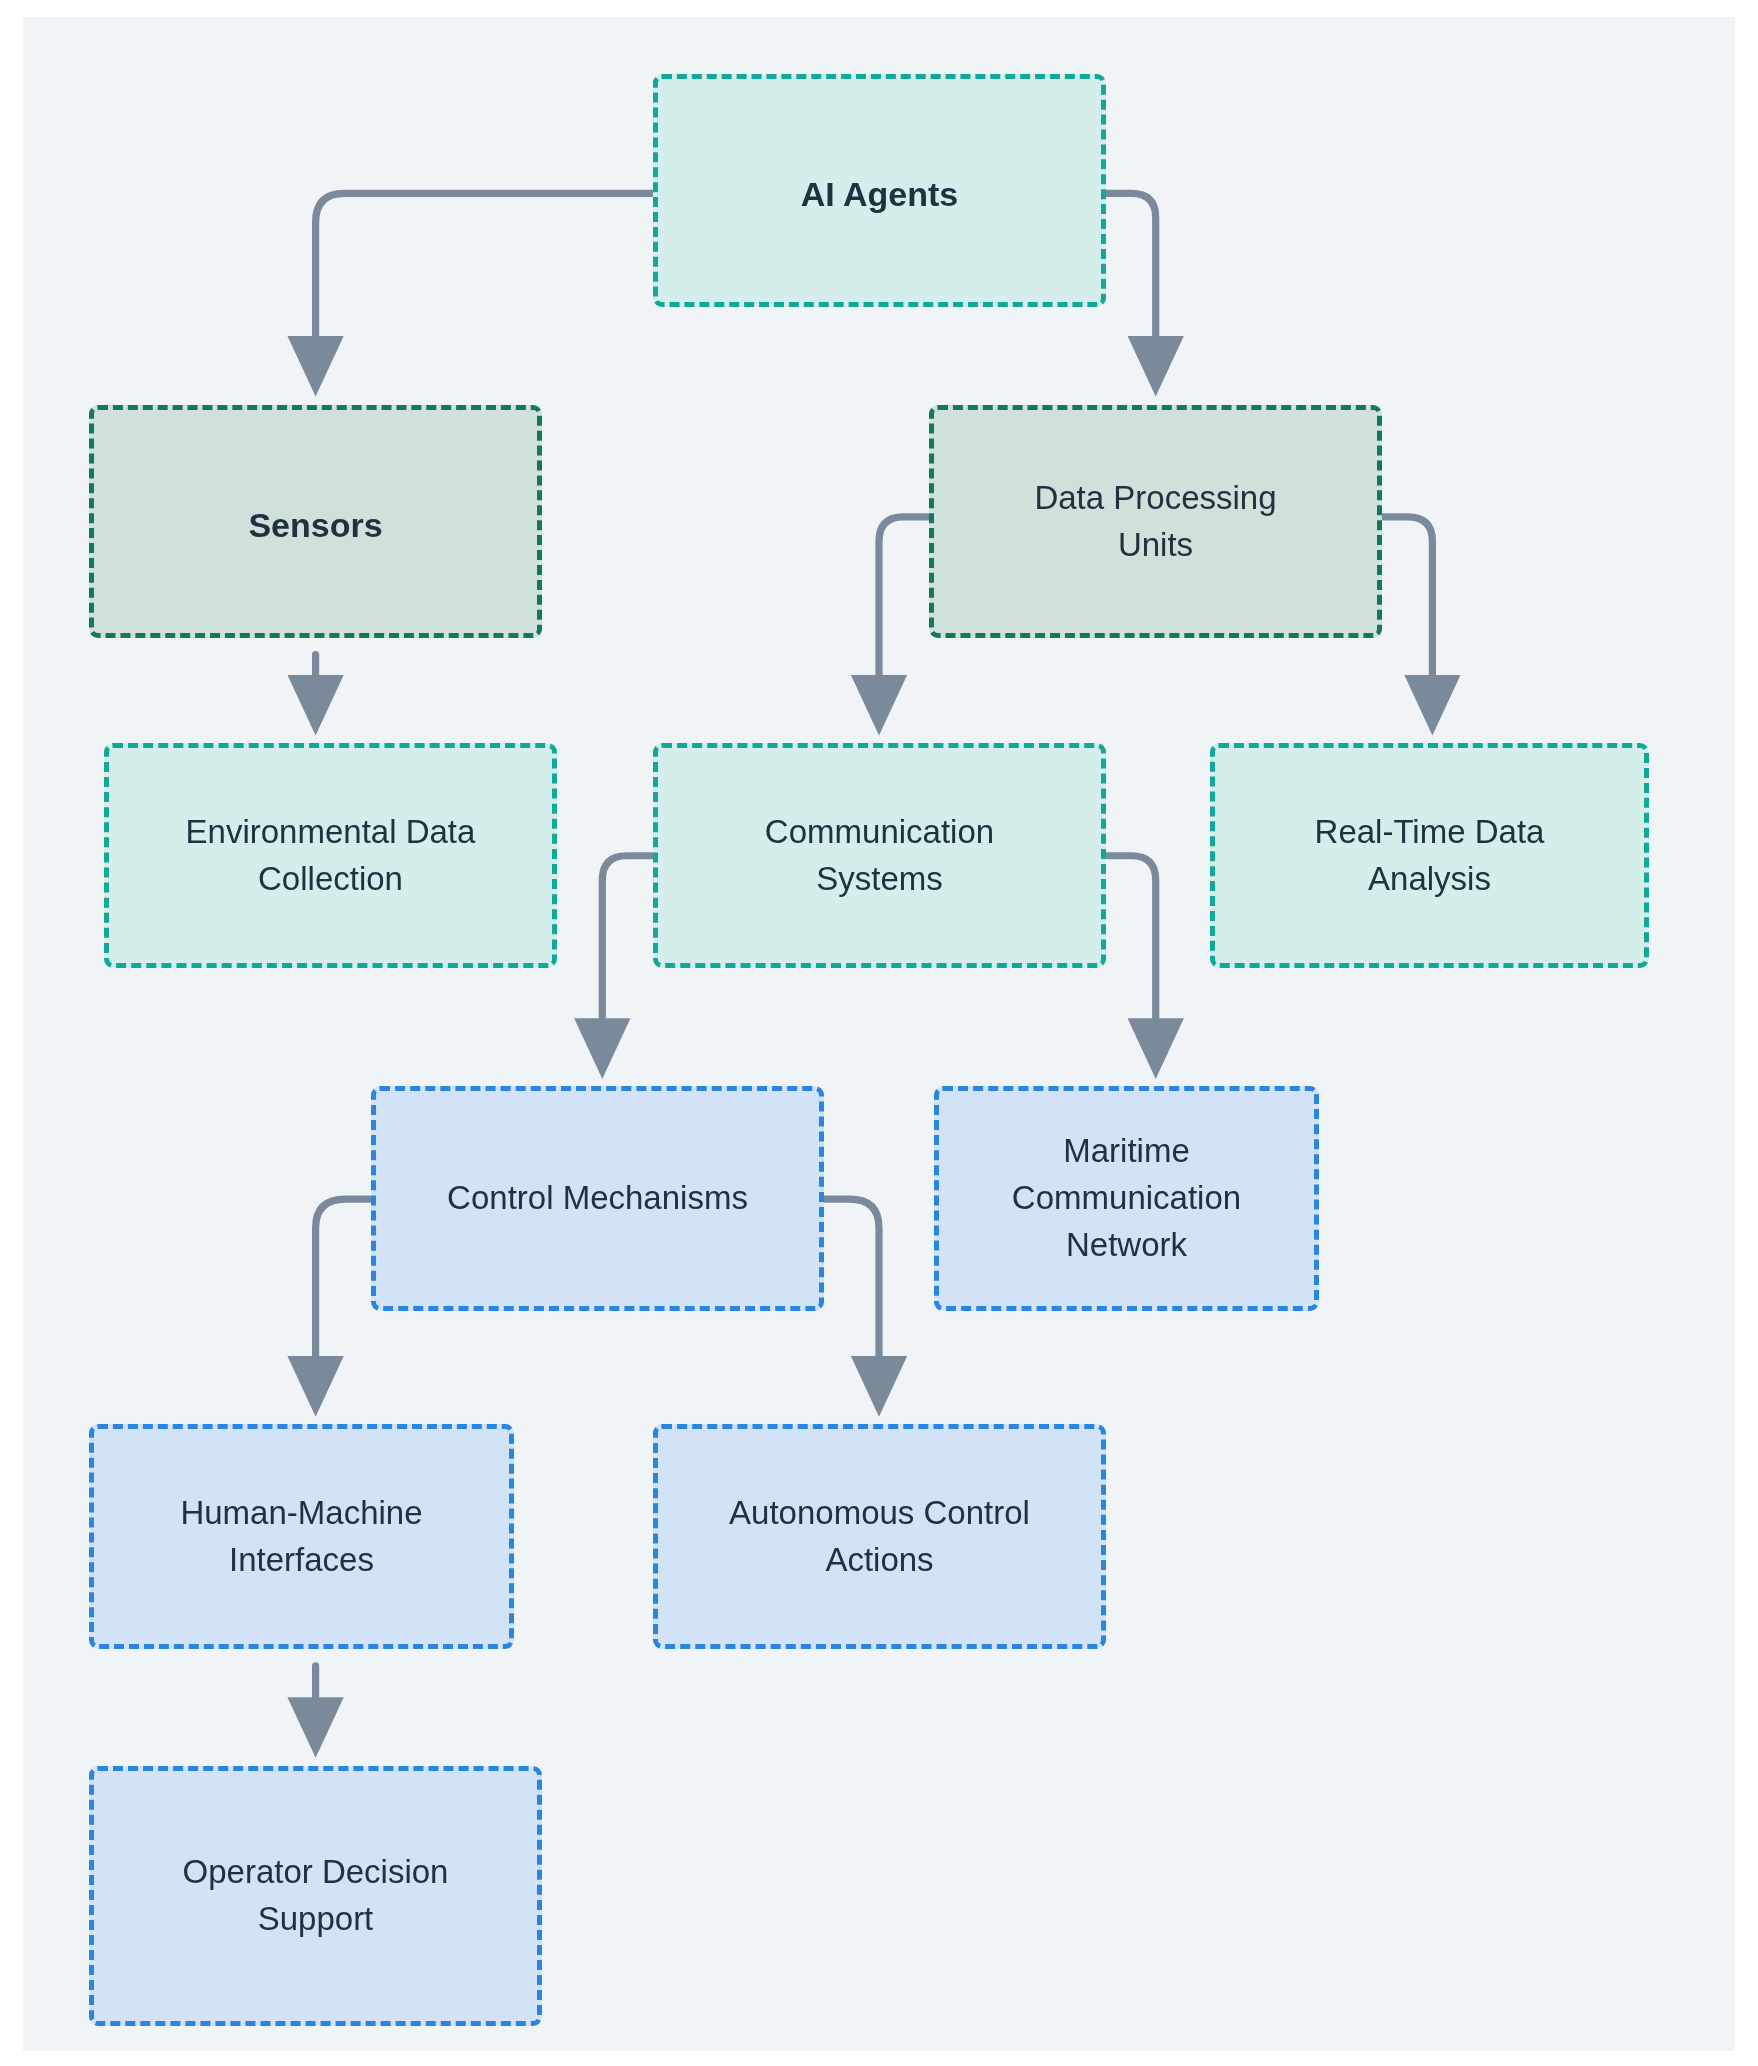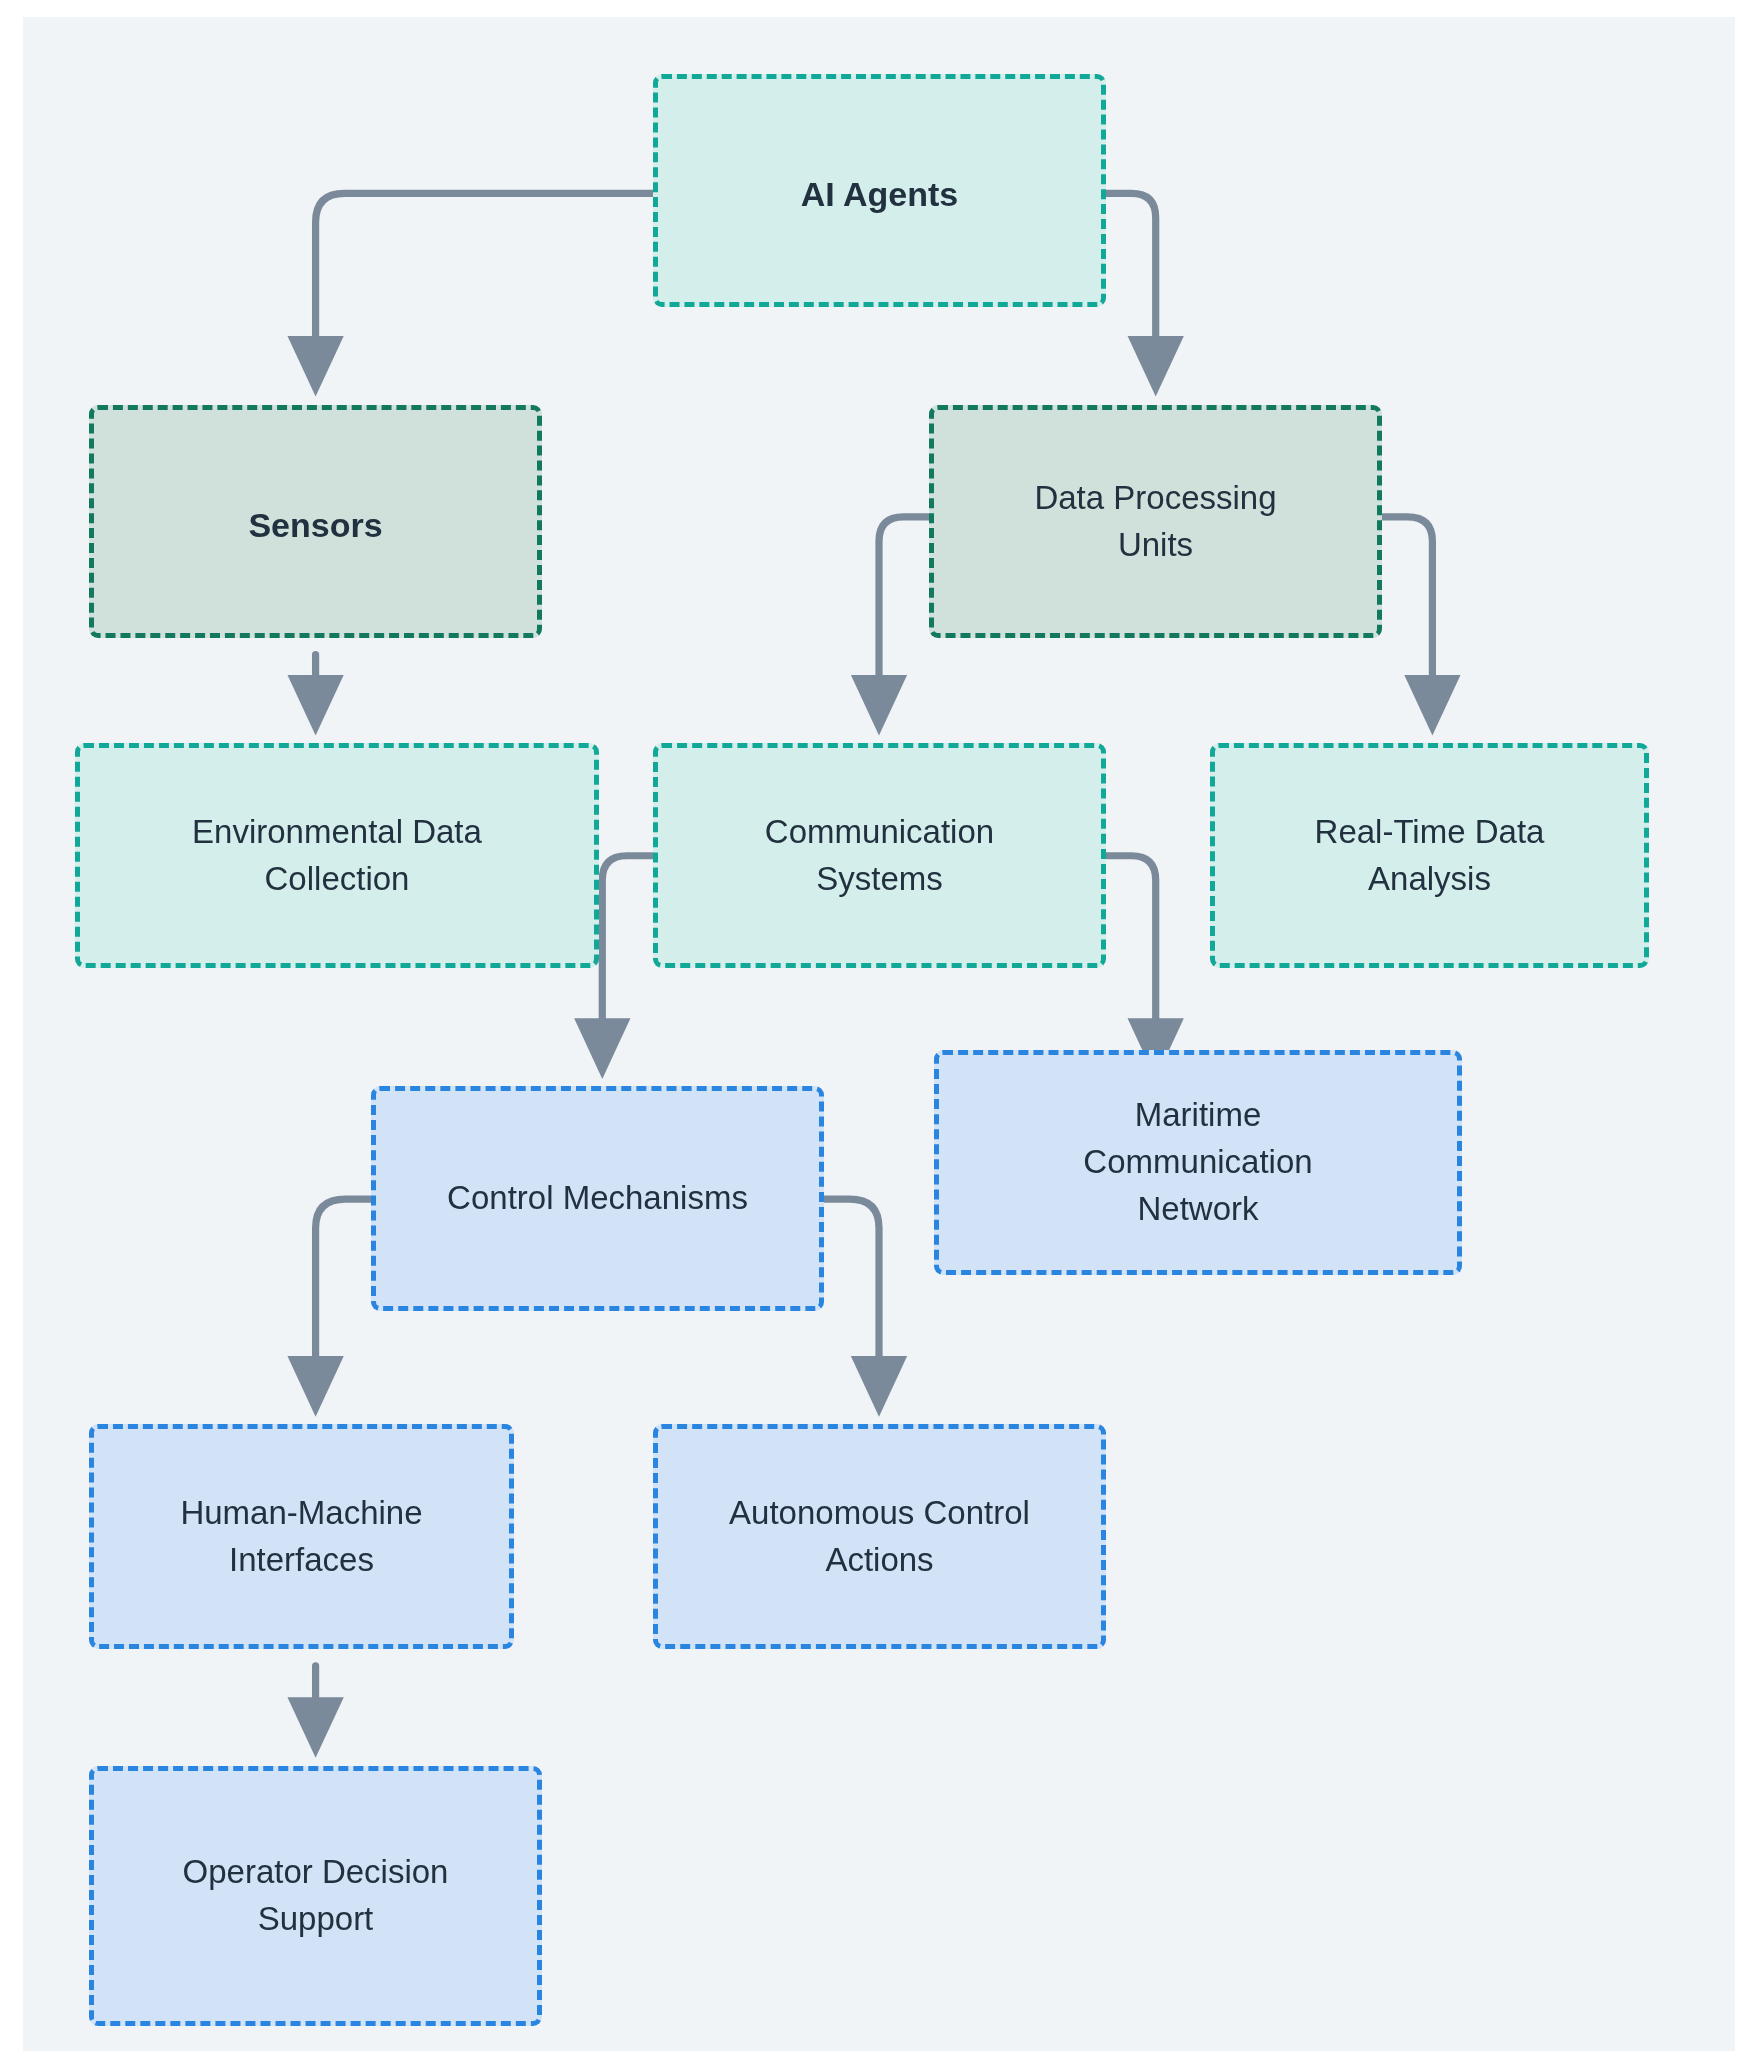--- a/index.html
+++ b/index.html
@@ -90,28 +90,28 @@
         <path d="M 1483 2158 L 1529 2158 Q 1582 2158 1582 2210 L 1582 2508" fill="none" stroke="#7b8a9b" stroke-width="13" stroke-linecap="round" stroke-linejoin="round" marker-end="url(#arrowhead)"></path>
         <path d="M 568 2998 L 568 3122" fill="none" stroke="#7b8a9b" stroke-width="13" stroke-linecap="round" stroke-linejoin="round" marker-end="url(#arrowhead)"></path>
       </g>
   </svg>
 
   <div id="node-layer">
       <div class="node teal" style="left: 653px; top: 74px; width: 453px; height: 233px;"><span class="lbl f-lg f-bold">AI Agents</span></div>
       <div class="node green" style="left: 89px; top: 405px; width: 453px; height: 233px;"><span class="lbl f-lg f-bold">Sensors</span></div>
       <div class="node green" style="left: 929px; top: 405px; width: 453px; height: 233px;"><span class="lbl f-md">Data Processing
 Units</span></div>
-      <div class="node teal" style="left: 75px; top: 743px; width: 524px; height: 225px;"><span class="lbl f-md">Environmental Data
+      <div class="node teal" style="left: 104px; top: 743px; width: 453px; height: 225px;"><span class="lbl f-md">Environmental Data
 Collection</span></div>
       <div class="node teal" style="left: 653px; top: 743px; width: 453px; height: 225px;"><span class="lbl f-md">Communication
 Systems</span></div>
       <div class="node teal" style="left: 1210px; top: 743px; width: 439px; height: 225px;"><span class="lbl f-md">Real-Time Data
 Analysis</span></div>
       <div class="node blue" style="left: 371px; top: 1086px; width: 453px; height: 225px;"><span class="lbl f-md">Control Mechanisms</span></div>
-      <div class="node blue" style="left: 934px; top: 1050px; width: 528px; height: 225px;"><span class="lbl f-md">Maritime
+      <div class="node blue" style="left: 934px; top: 1086px; width: 385px; height: 225px;"><span class="lbl f-md">Maritime
 Communication
 Network</span></div>
       <div class="node blue" style="left: 89px; top: 1424px; width: 425px; height: 225px;"><span class="lbl f-md">Human-Machine
 Interfaces</span></div>
       <div class="node blue" style="left: 653px; top: 1424px; width: 453px; height: 225px;"><span class="lbl f-md">Autonomous Control
 Actions</span></div>
       <div class="node blue" style="left: 89px; top: 1766px; width: 453px; height: 260px;"><span class="lbl f-md">Operator Decision
 Support</span></div>
     </div>
 </div>

